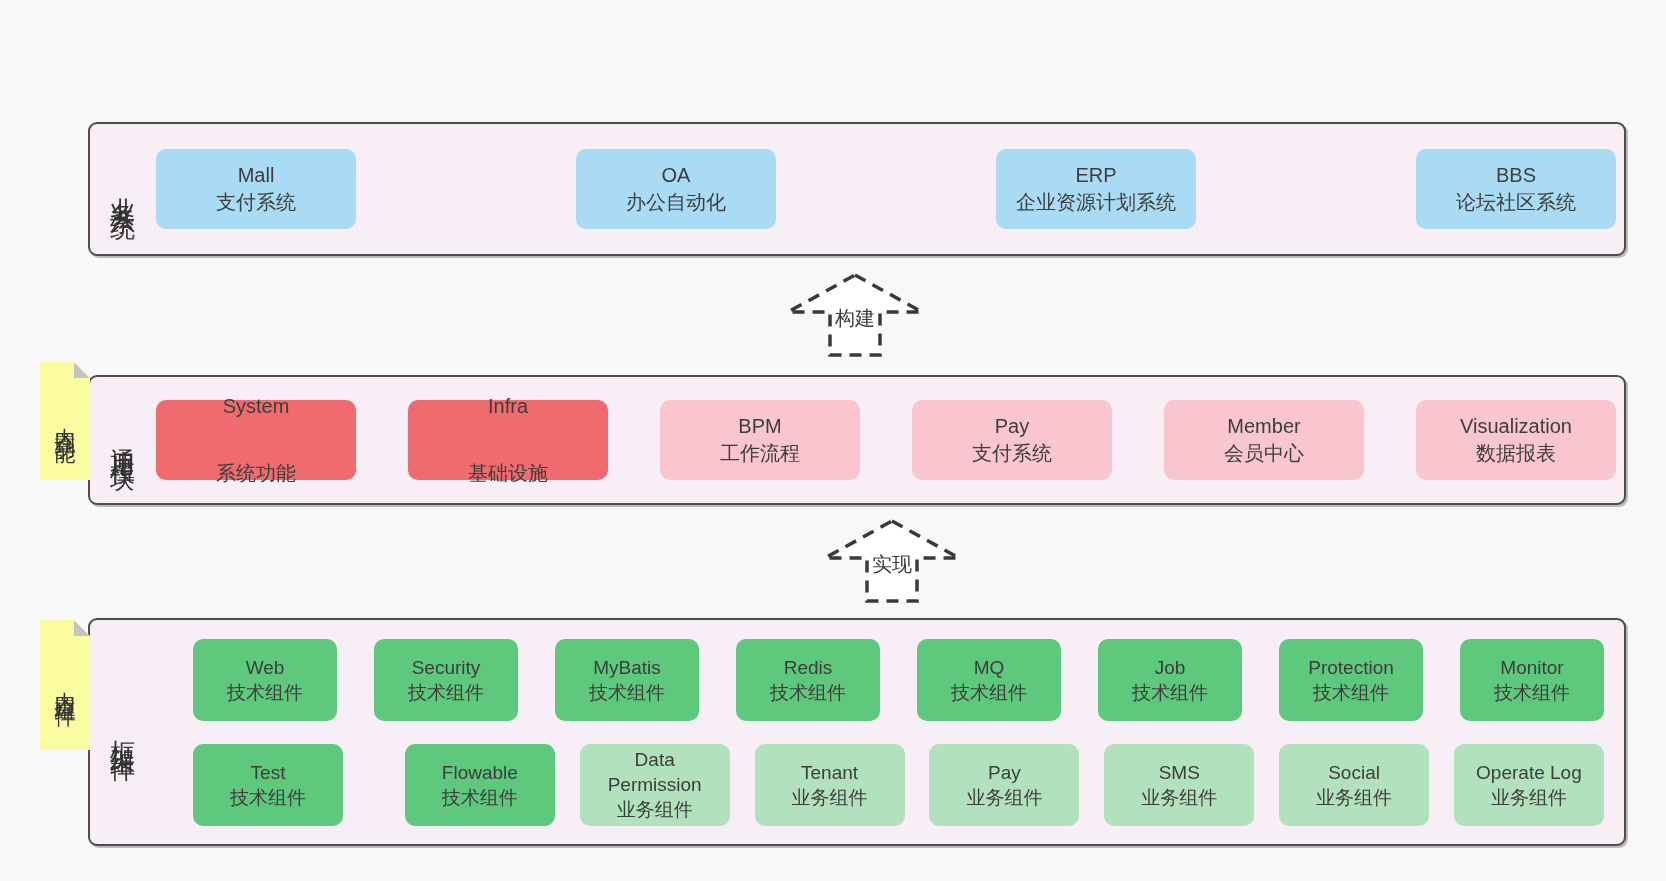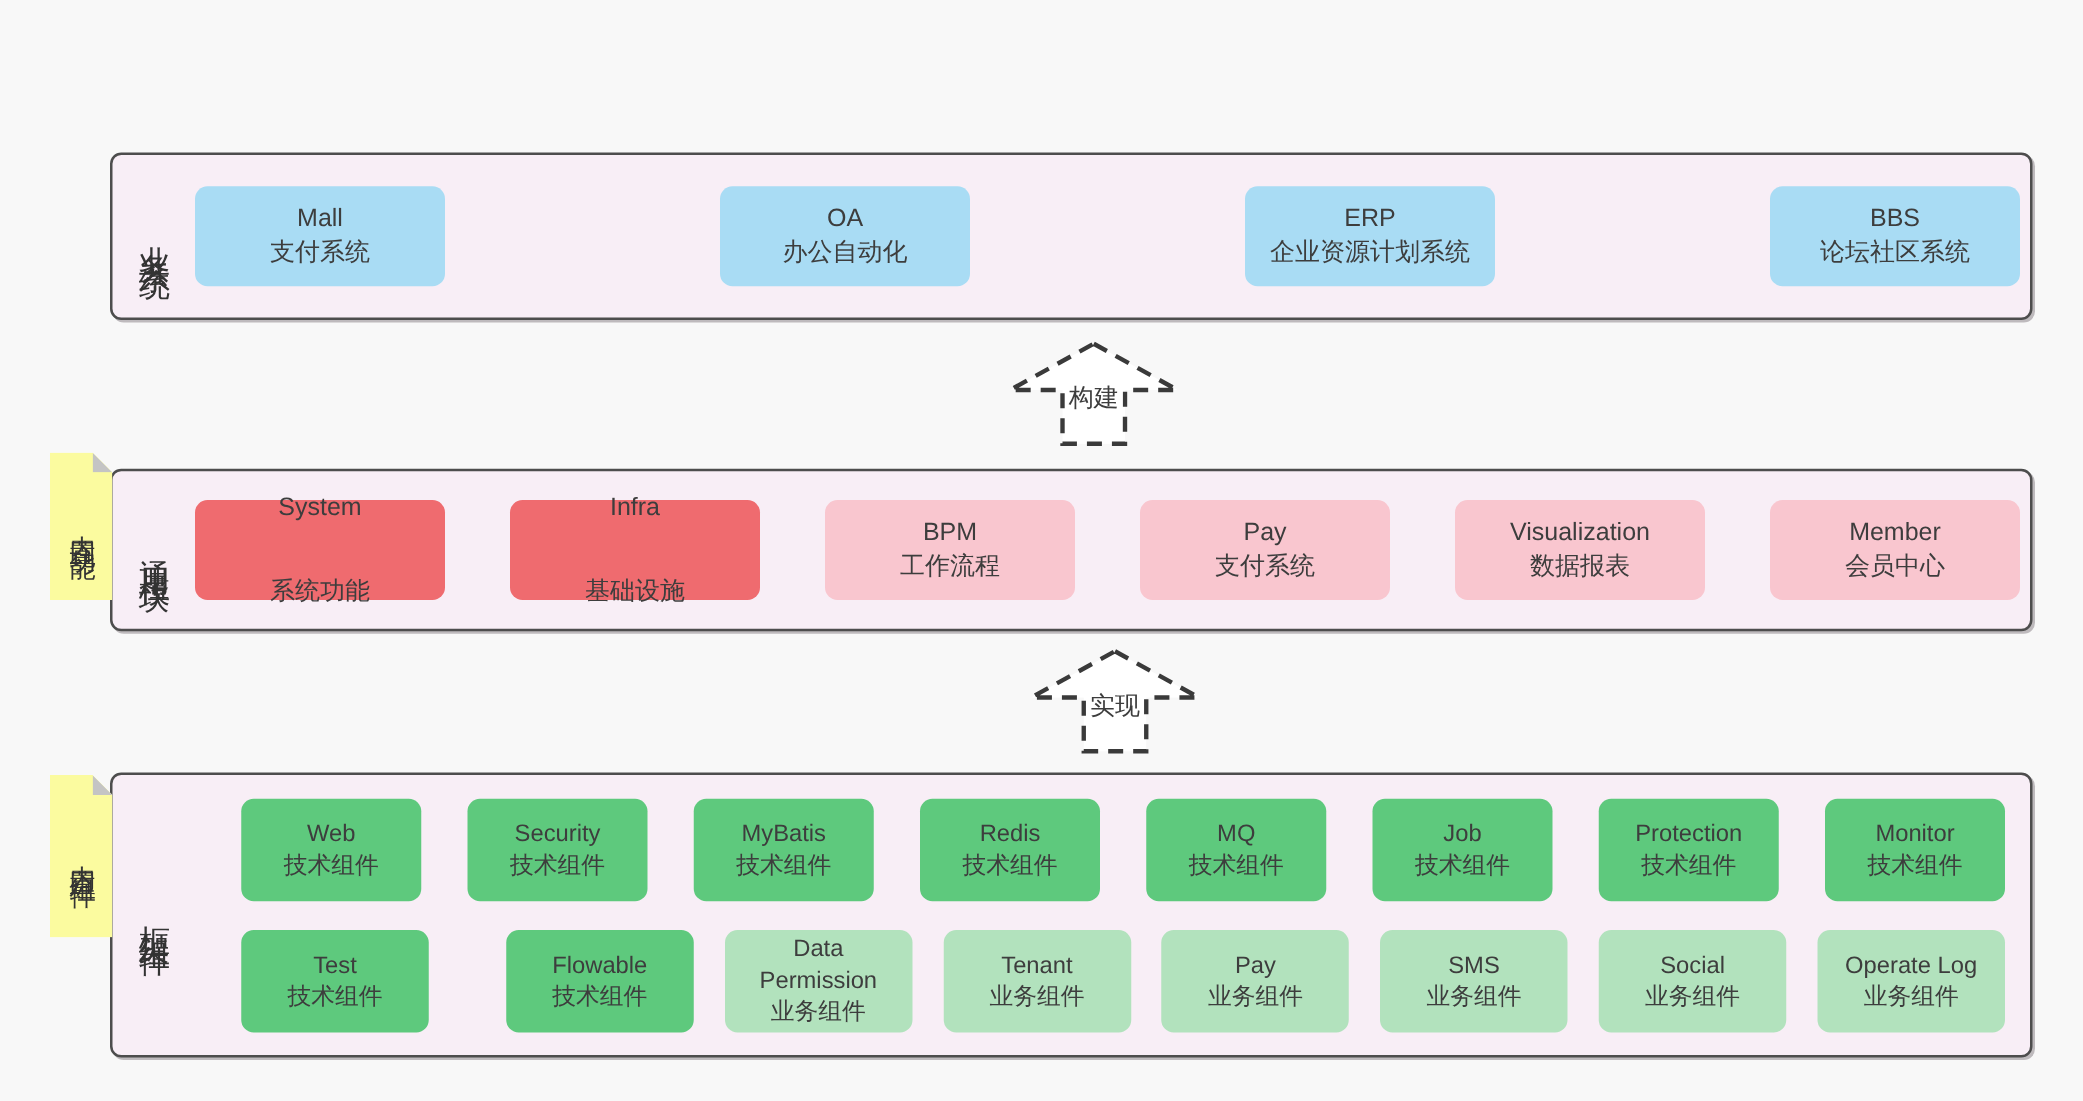--- a/index.html
+++ b/index.html
@@ -54,21 +54,21 @@
     background:#c4c4c4;clip-path:polygon(0 0,100% 100%,0 100%);
   }
   #sticky-builtin-features{top:362px;height:118px;}
   #sticky-builtin-components{top:620px;height:130px;}
   .sticky-text{
     writing-mode:vertical-rl;text-orientation:upright;
     font-size:21px;letter-spacing:5px;color:#333;
   }
   
   .arrow{position:absolute;width:140px;height:86px;z-index:2;}
-  #arrow-build{left:805px;top:272px;}
+  #arrow-build{left:785px;top:272px;}
   #arrow-implement{left:822px;top:518px;text-align:right;}
   .arrow svg{display:block;width:100%;height:100%;}
   .arrow-label{
     position:absolute;left:50%;top:33px;transform:translateX(-50%);
     background:#ffffff;padding:0 3px;font-size:20px;color:#3d3d3d;white-space:nowrap;
   }
 </style>
 </head>
 <body>
 
@@ -123,26 +123,26 @@
         </div>
         <div class="box box-lg box-pink">
           <div class="t">BPM</div>
           <div class="s">工作流程</div>
         </div>
         <div class="box box-lg box-pink">
           <div class="t">Pay</div>
           <div class="s">支付系统</div>
         </div>
         <div class="box box-lg box-pink">
+          <div class="t">Member</div>
+          <div class="s">会员中心</div>
+        </div>
+        <div class="box box-lg box-pink">
           <div class="t">Visualization</div>
           <div class="s">数据报表</div>
-        </div>
-        <div class="box box-lg box-pink">
-          <div class="t">Member</div>
-          <div class="s">会员中心</div>
         </div>
       </div>
     </div>
   </div>
 
   <div class="arrow" id="arrow-implement">
     <svg viewBox="0 0 140 86">
       <polygon points="70,3 137,40 95,40 95,83 45,83 45,40 3,40" fill="#ffffff" stroke="#3a3a3a" stroke-width="3.5" stroke-dasharray="12 8" stroke-linejoin="miter"></polygon>
     </svg>
     <span class="arrow-label">实现</span>

